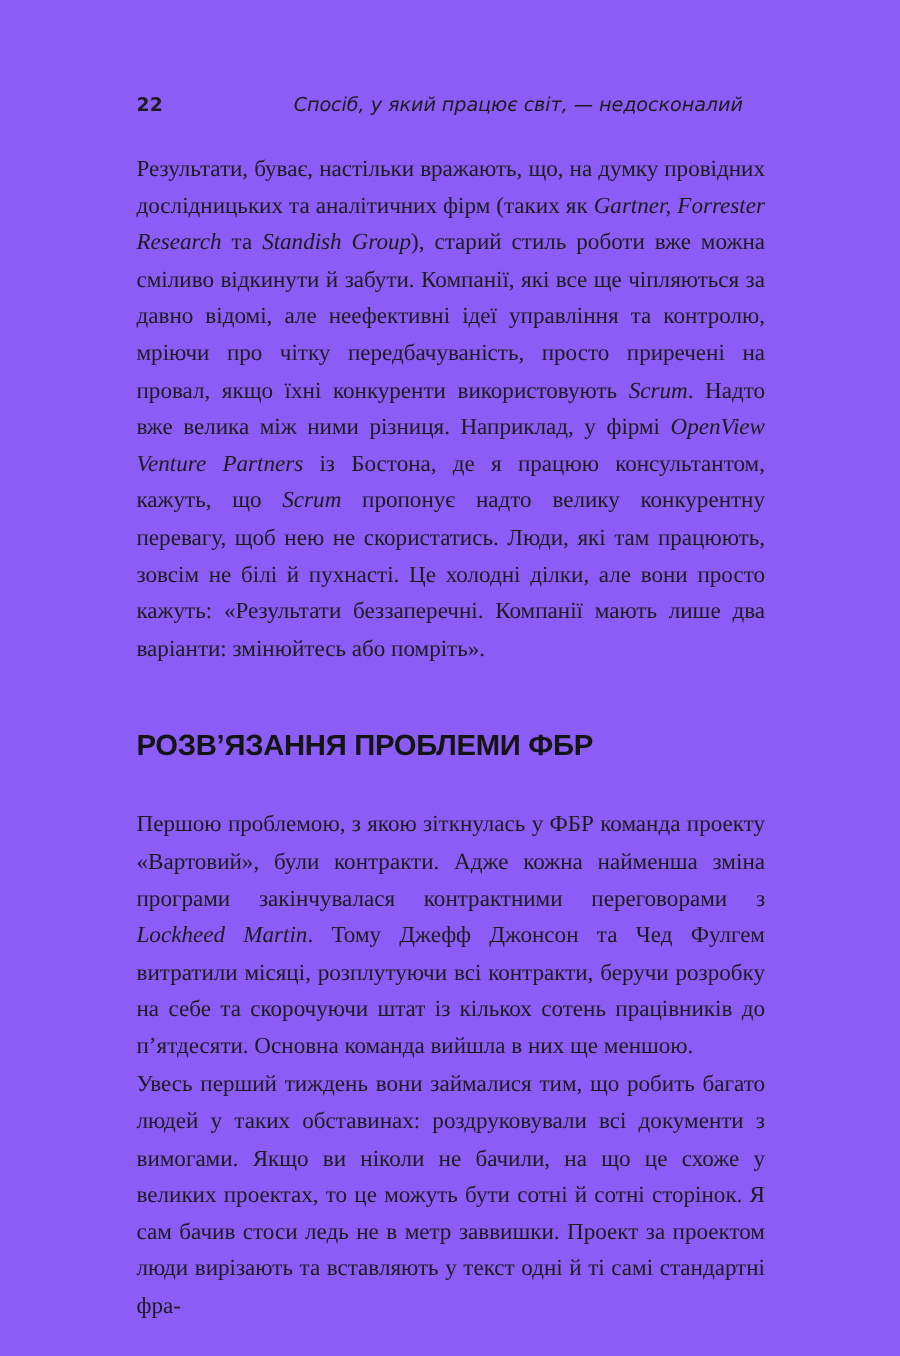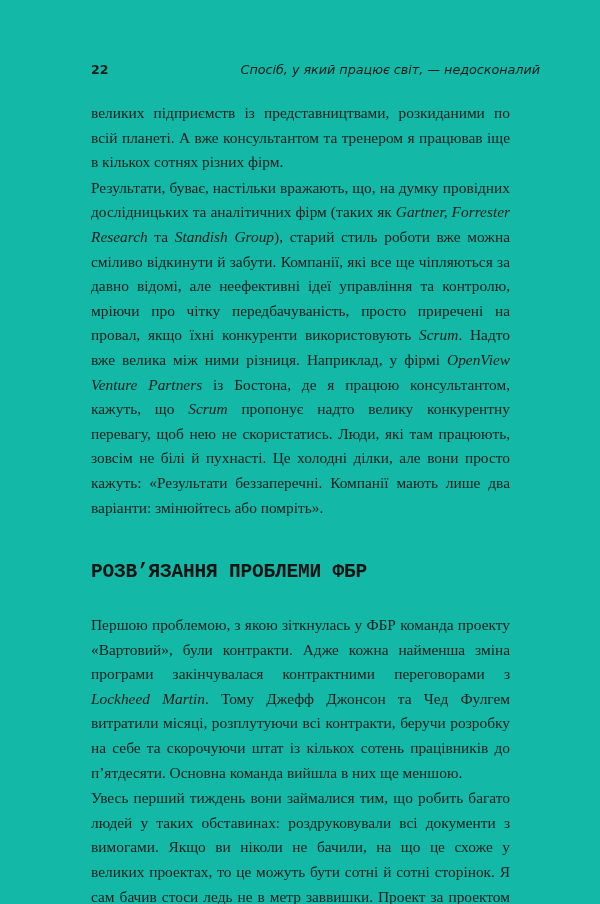--- a/index.html
+++ b/index.html
@@ -4,21 +4,21 @@
 <style>
   html, body {
     margin: 0;
     padding: 0;
     background: #ffffff;
   }
   .page {
     position: relative;
     width: 600px;
     height: 904px;
-    background: #14b8a6;
+    background: #8b5cf6;
     overflow: hidden;
     font-family: "Liberation Serif", "DejaVu Serif", serif;
     color: #1a1a1a;
   }
 
   
   .running-head {
     position: absolute;
     left: 91px;
     right: 60px;
@@ -31,21 +31,21 @@
     font-family: "DejaVu Sans", "Liberation Sans", sans-serif;
     font-size: 12.5px;
     font-weight: 700;
     color: #1c1c1c;
     letter-spacing: 0.1px;
     width: 60px;
     flex: none;
   }
   .head-title {
     flex: 1;
-    text-align: right;
+    text-align: center;
     font-family: "DejaVu Sans", "Liberation Sans", sans-serif;
     font-style: italic;
     font-size: 12.8px;
     font-weight: 400;
     color: #1c1c1c;
     letter-spacing: -0.05px;
     white-space: nowrap;
   }
 
   
@@ -69,21 +69,21 @@
     margin-top: 1px;
   }
   p.body i, p.body em {
     font-style: italic;
   }
 
   
   h2.section-heading {
     margin: 0;
     padding: 0;
-    font-family: Liberation Mono, monospace;
+    font-family: Liberation Sans, sans-serif;
     font-weight: 700;
     font-size: 19.5px;
     line-height: 24px;
     letter-spacing: -0.2px;
     color: #141414;
     text-transform: none;
   }
   .heading-block {
     margin-top: 40px;
     margin-bottom: 29px;
@@ -94,21 +94,20 @@
 
 <div class="page">
 
   <div class="running-head">
     <span class="folio">22</span>
     <span class="head-title">Спосіб, у який працює світ, — недосконалий</span>
   </div>
 
   <div class="column">
 
-    <p class="body">великих підприємств із представництвами, розкиданими по всій планеті. А вже консультантом та тренером я працював іще в кількох сотнях різних фірм.</p>
 
     <p class="body"><span>Результати, буває, настільки вражають, що, на думку провідних дослідницьких та аналітичних фірм (таких як </span><i>Gartner, Forrester Research</i><span> та </span><i>Standish Group</i><span>), старий стиль роботи вже можна сміливо відкинути й забути. Компанії, які все ще чіпляються за давно відомі, але неефективні ідеї управління та контролю, мріючи про чітку передбачуваність, просто приречені на провал, якщо їхні конкуренти використовують </span><i>Scrum</i><span>. Надто вже велика між ними різниця. Наприклад, у фірмі </span><i>OpenView Venture Partners</i><span> із Бостона, де я працюю консультантом, кажуть, що </span><i>Scrum</i><span> пропонує надто велику конкурентну перевагу, щоб нею не скористатись. Люди, які там працюють, зовсім не білі й пухнасті. Це холодні ділки, але вони просто кажуть: «Результати беззаперечні. Компанії мають лише два варіанти: змінюйтесь або помріть».</span></p>
 
     <div class="heading-block">
       <h2 class="section-heading">РОЗВ’ЯЗАННЯ ПРОБЛЕМИ ФБР</h2>
     </div>
 
     <p class="body"><span>Першою проблемою, з якою зіткнулась у ФБР команда проекту «Вартовий», були контракти. Адже кожна найменша зміна програми закінчувалася контрактними переговорами з </span><i>Lockheed Martin</i><span>. Тому Джефф Джонсон та Чед Фулгем витратили місяці, розплутуючи всі контракти, беручи розробку на себе та скорочуючи штат із кількох сотень працівників до п’ятдесяти. Основна команда вийшла в них ще меншою.</span></p>
 
     <p class="body">Увесь перший тиждень вони займалися тим, що робить багато людей у таких обставинах: роздруковували всі документи з вимогами. Якщо ви ніколи не бачили, на що це схоже у великих проектах, то це можуть бути сотні й сотні сторінок. Я сам бачив стоси ледь не в метр заввишки. Проект за проектом люди вирізають та вставляють у текст одні й ті самі стандартні фра-</p>

